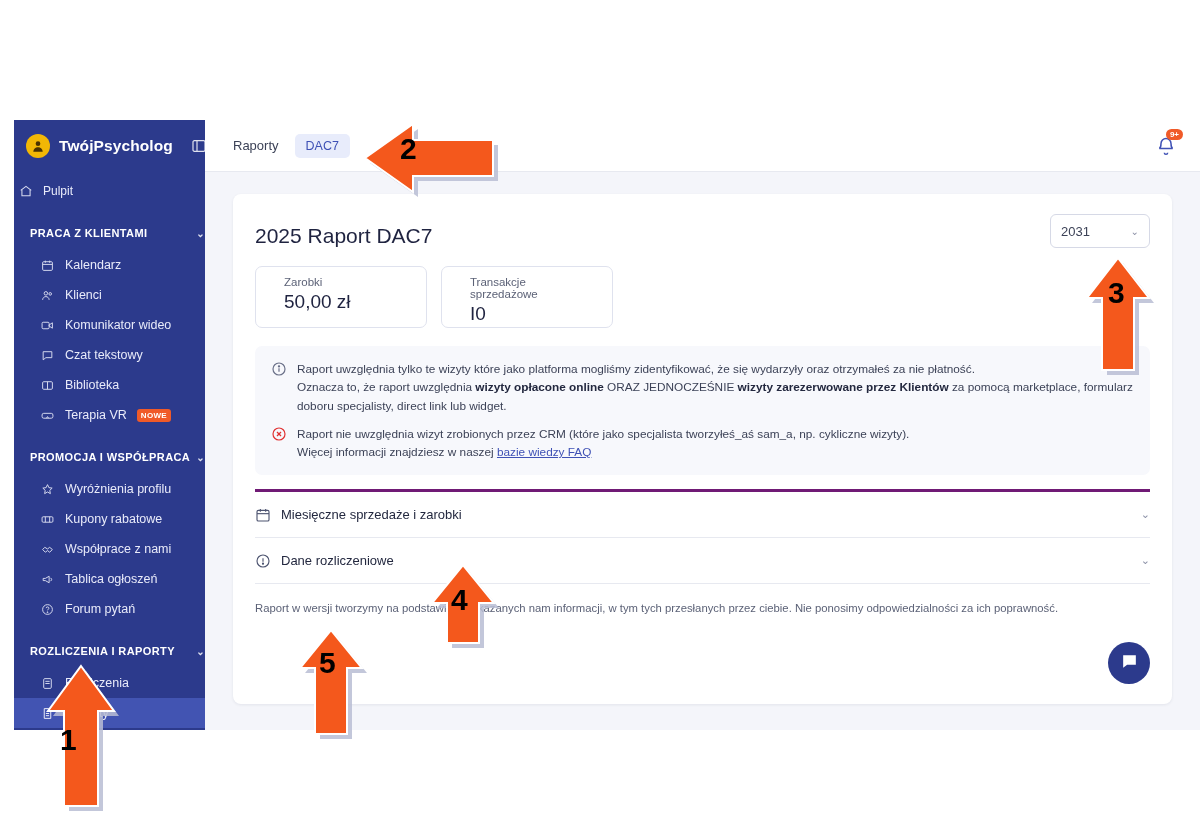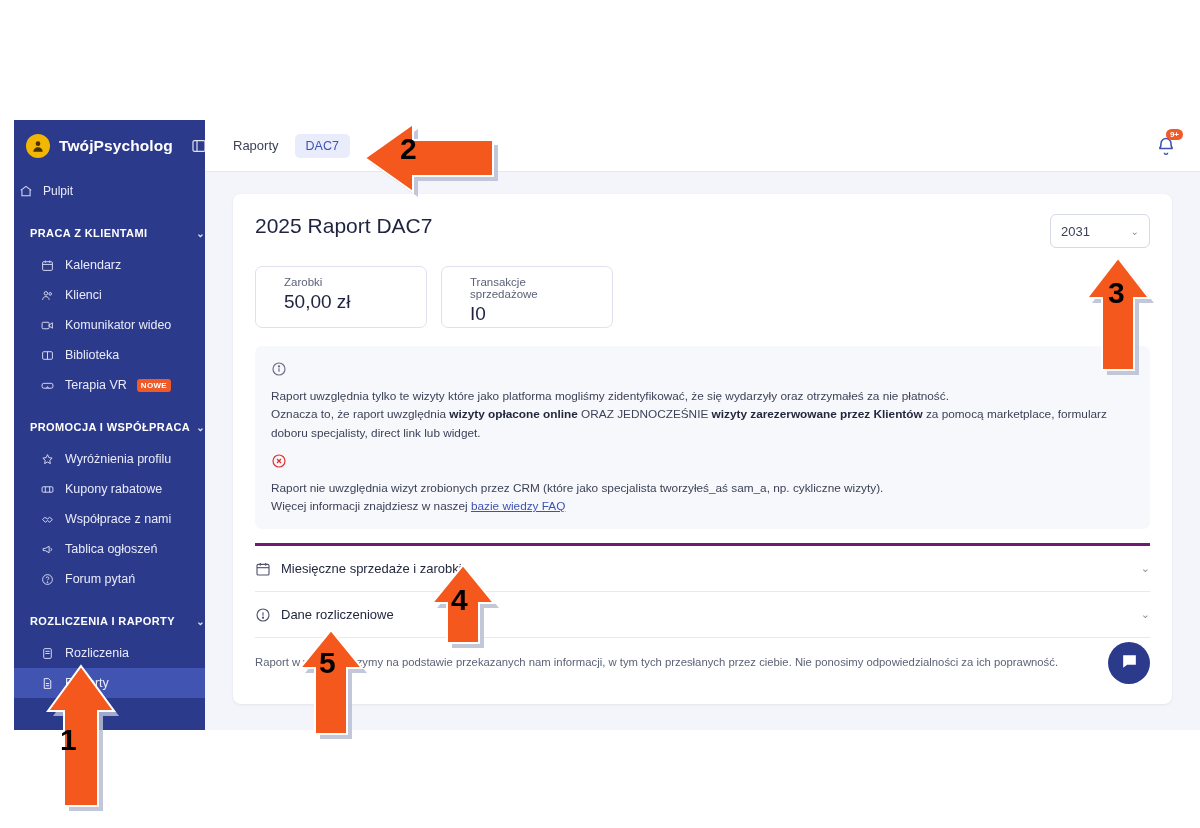--- a/index.html
+++ b/index.html
@@ -158,21 +158,21 @@
   }
   .card {
     background: #ffffff;
     border-radius: 8px;
     box-shadow: 0 1px 3px rgba(30,35,70,.08);
     padding: 20px 22px 18px 22px;
     position: relative;
     height: 510px;
   }
   .card-head {
-    display: flex; align-items: flex-start;
+    display: flex; align-items: flex-end;
     margin-bottom: 18px;
   }
   .page-title {
     font-size: 21px;
     color: #1f2340;
     font-weight: 500;
     flex: 1 1 auto;
   }
   .year-select {
     width: 100px; height: 34px;
@@ -196,21 +196,21 @@
   }
   .stat-label { font-size: 11.5px; color: #5c6277; margin-bottom: 3px; }
   .stat-value { font-size: 19px; color: #1f2340; }
 
   .notes {
     background: #f7f8fc;
     border-radius: 7px;
     padding: 14px 16px 14px 16px;
     margin-bottom: 14px;
   }
-  .note { display: flex; gap: 10px; margin-bottom: 10px; flex-direction: column; }
+  .note { display: flex; gap: 10px; margin-bottom: 10px; }
   .note:last-child { margin-bottom: 0; }
   .note-ico { flex: 0 0 16px; width: 16px; height: 16px; margin-top: 1px; }
   .note-text { font-size: 11.8px; line-height: 1.55; color: #3c4257; }
   .note-text b { font-weight: bold; color: #23283f; }
   .note-text a { color: #3f51b5; }
 
   .accordion {
     border-top: 3px solid #701a75;
   }
   .acc-row {
@@ -309,20 +309,28 @@
           <span>Klienci</span>
         </div>
         <div class="nav-item sub">
           <span class="ico">
             <svg width="13" height="13" viewBox="0 0 24 24" fill="none" stroke="#e9ebfa" stroke-width="1.8">
                 <rect x="2" y="6" width="13" height="12" rx="2"></rect>
                 <path d="M15 11l6-4v10l-6-4z"></path>
               </svg>
           </span>
           <span>Komunikator wideo</span>
+        </div>
+        <div class="nav-item sub">
+          <span class="ico">
+            <svg width="13" height="13" viewBox="0 0 24 24" fill="none" stroke="#e9ebfa" stroke-width="1.8">
+                <path d="M4 5h16v11H9l-5 4z"></path>
+              </svg>
+          </span>
+          <span>Czat tekstowy</span>
         </div>
         <div class="nav-item sub">
           <span class="ico">
             <svg width="13" height="13" viewBox="0 0 24 24" fill="none" stroke="#e9ebfa" stroke-width="1.8">
                 <rect x="3" y="5" width="18" height="14" rx="2"></rect>
                 <line x1="12" y1="5" x2="12" y2="19"></line>
               </svg>
           </span>
           <span>Biblioteka</span>
         </div>

